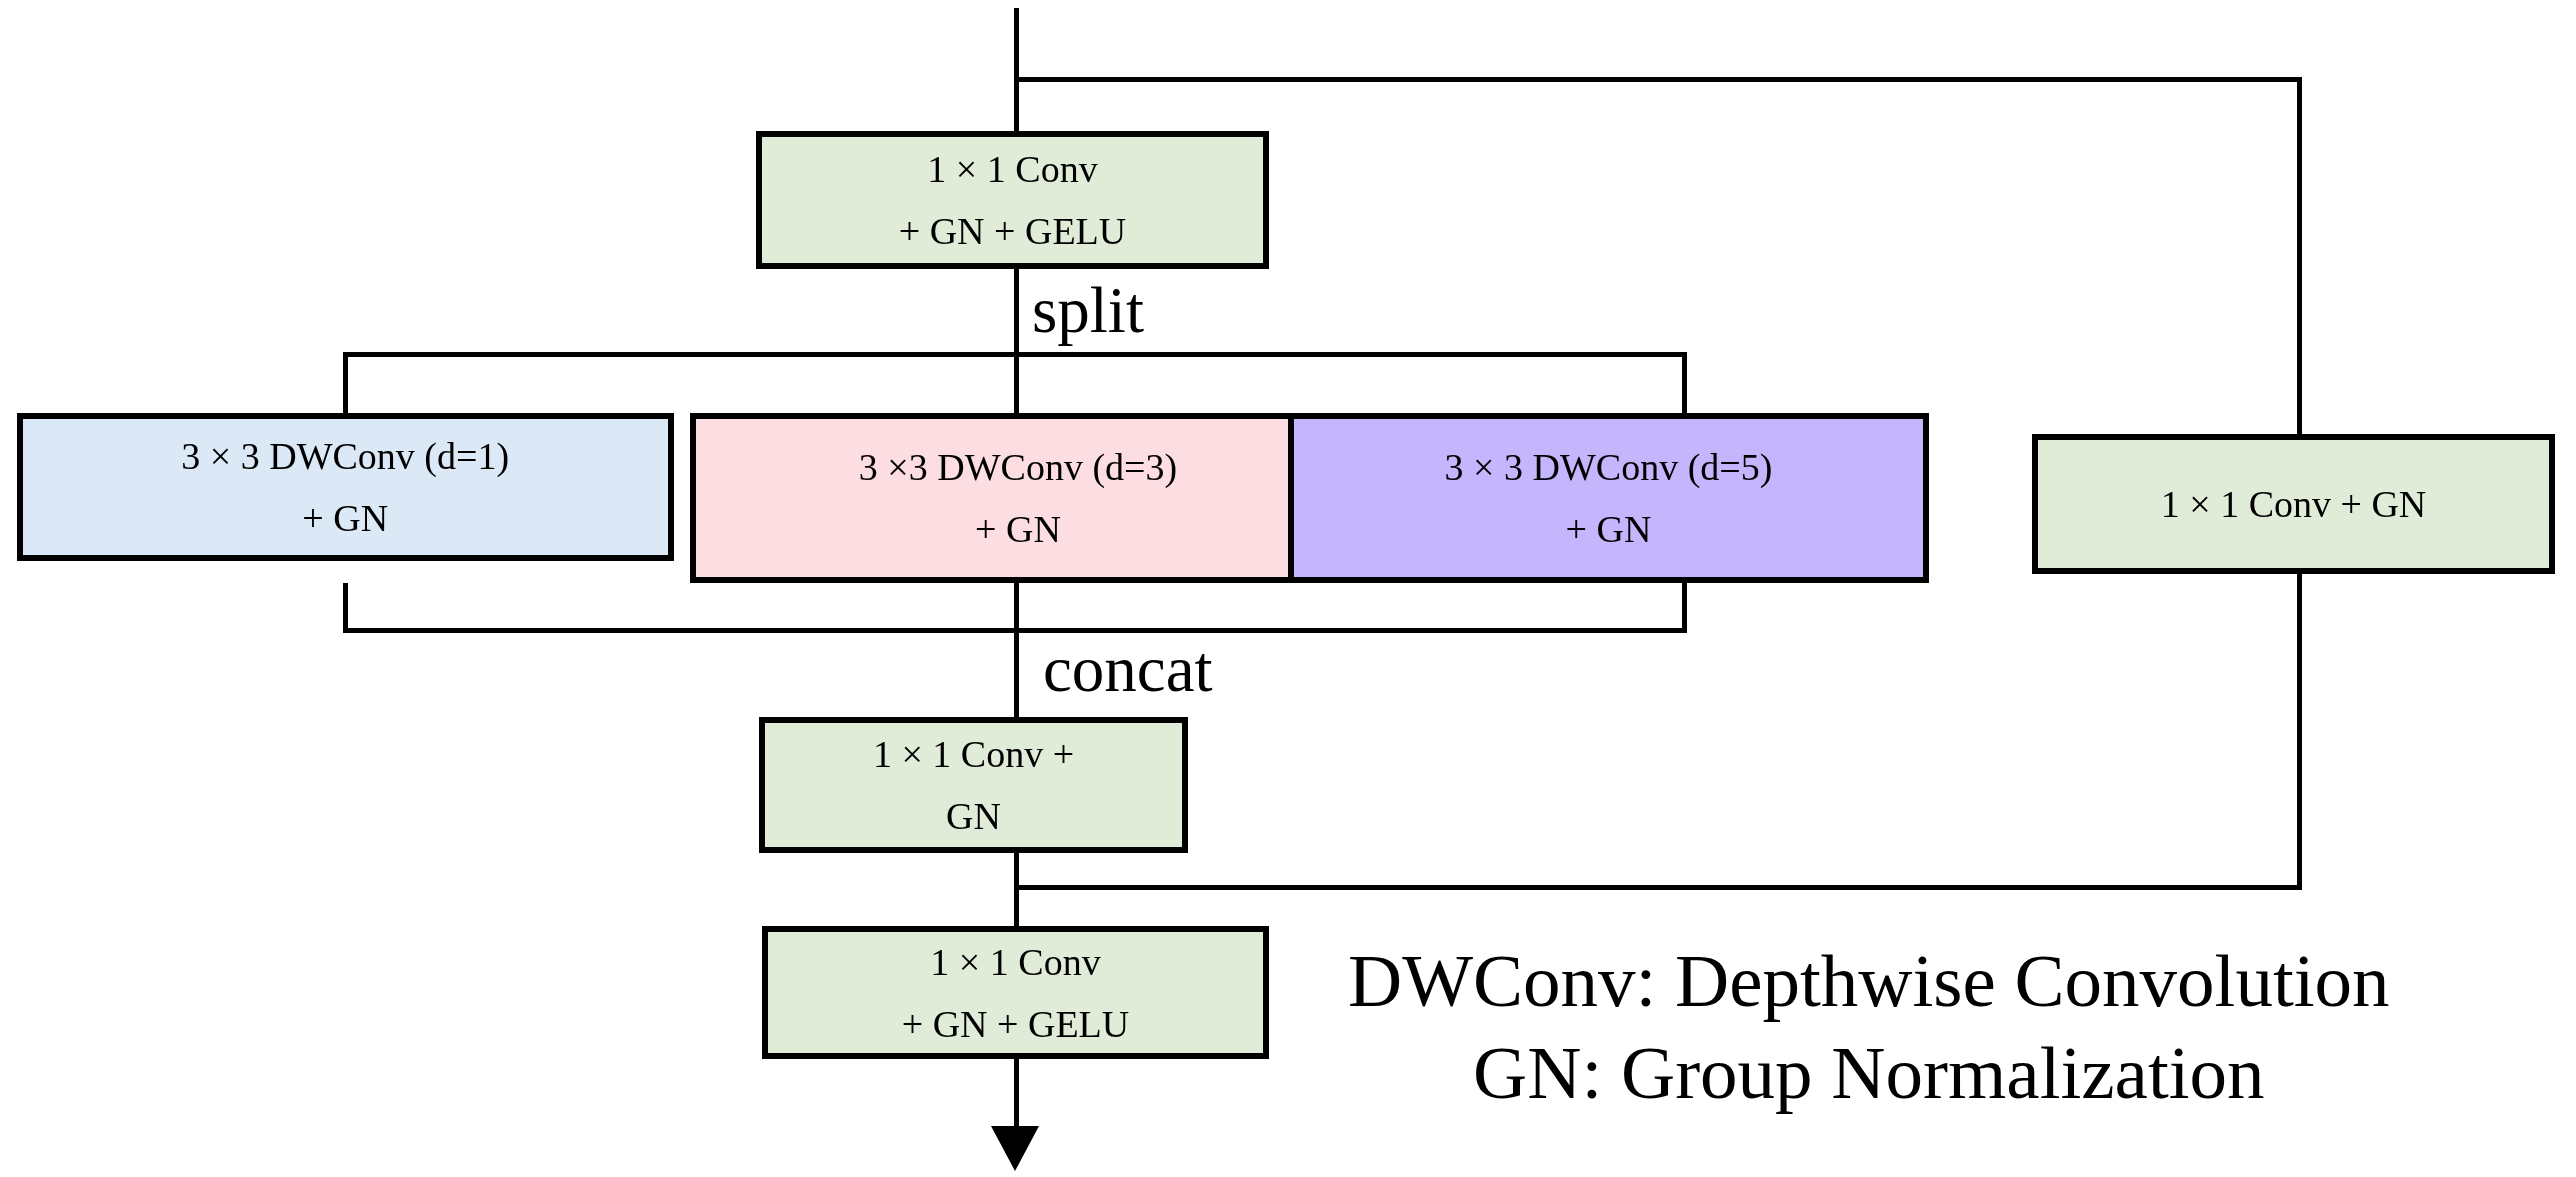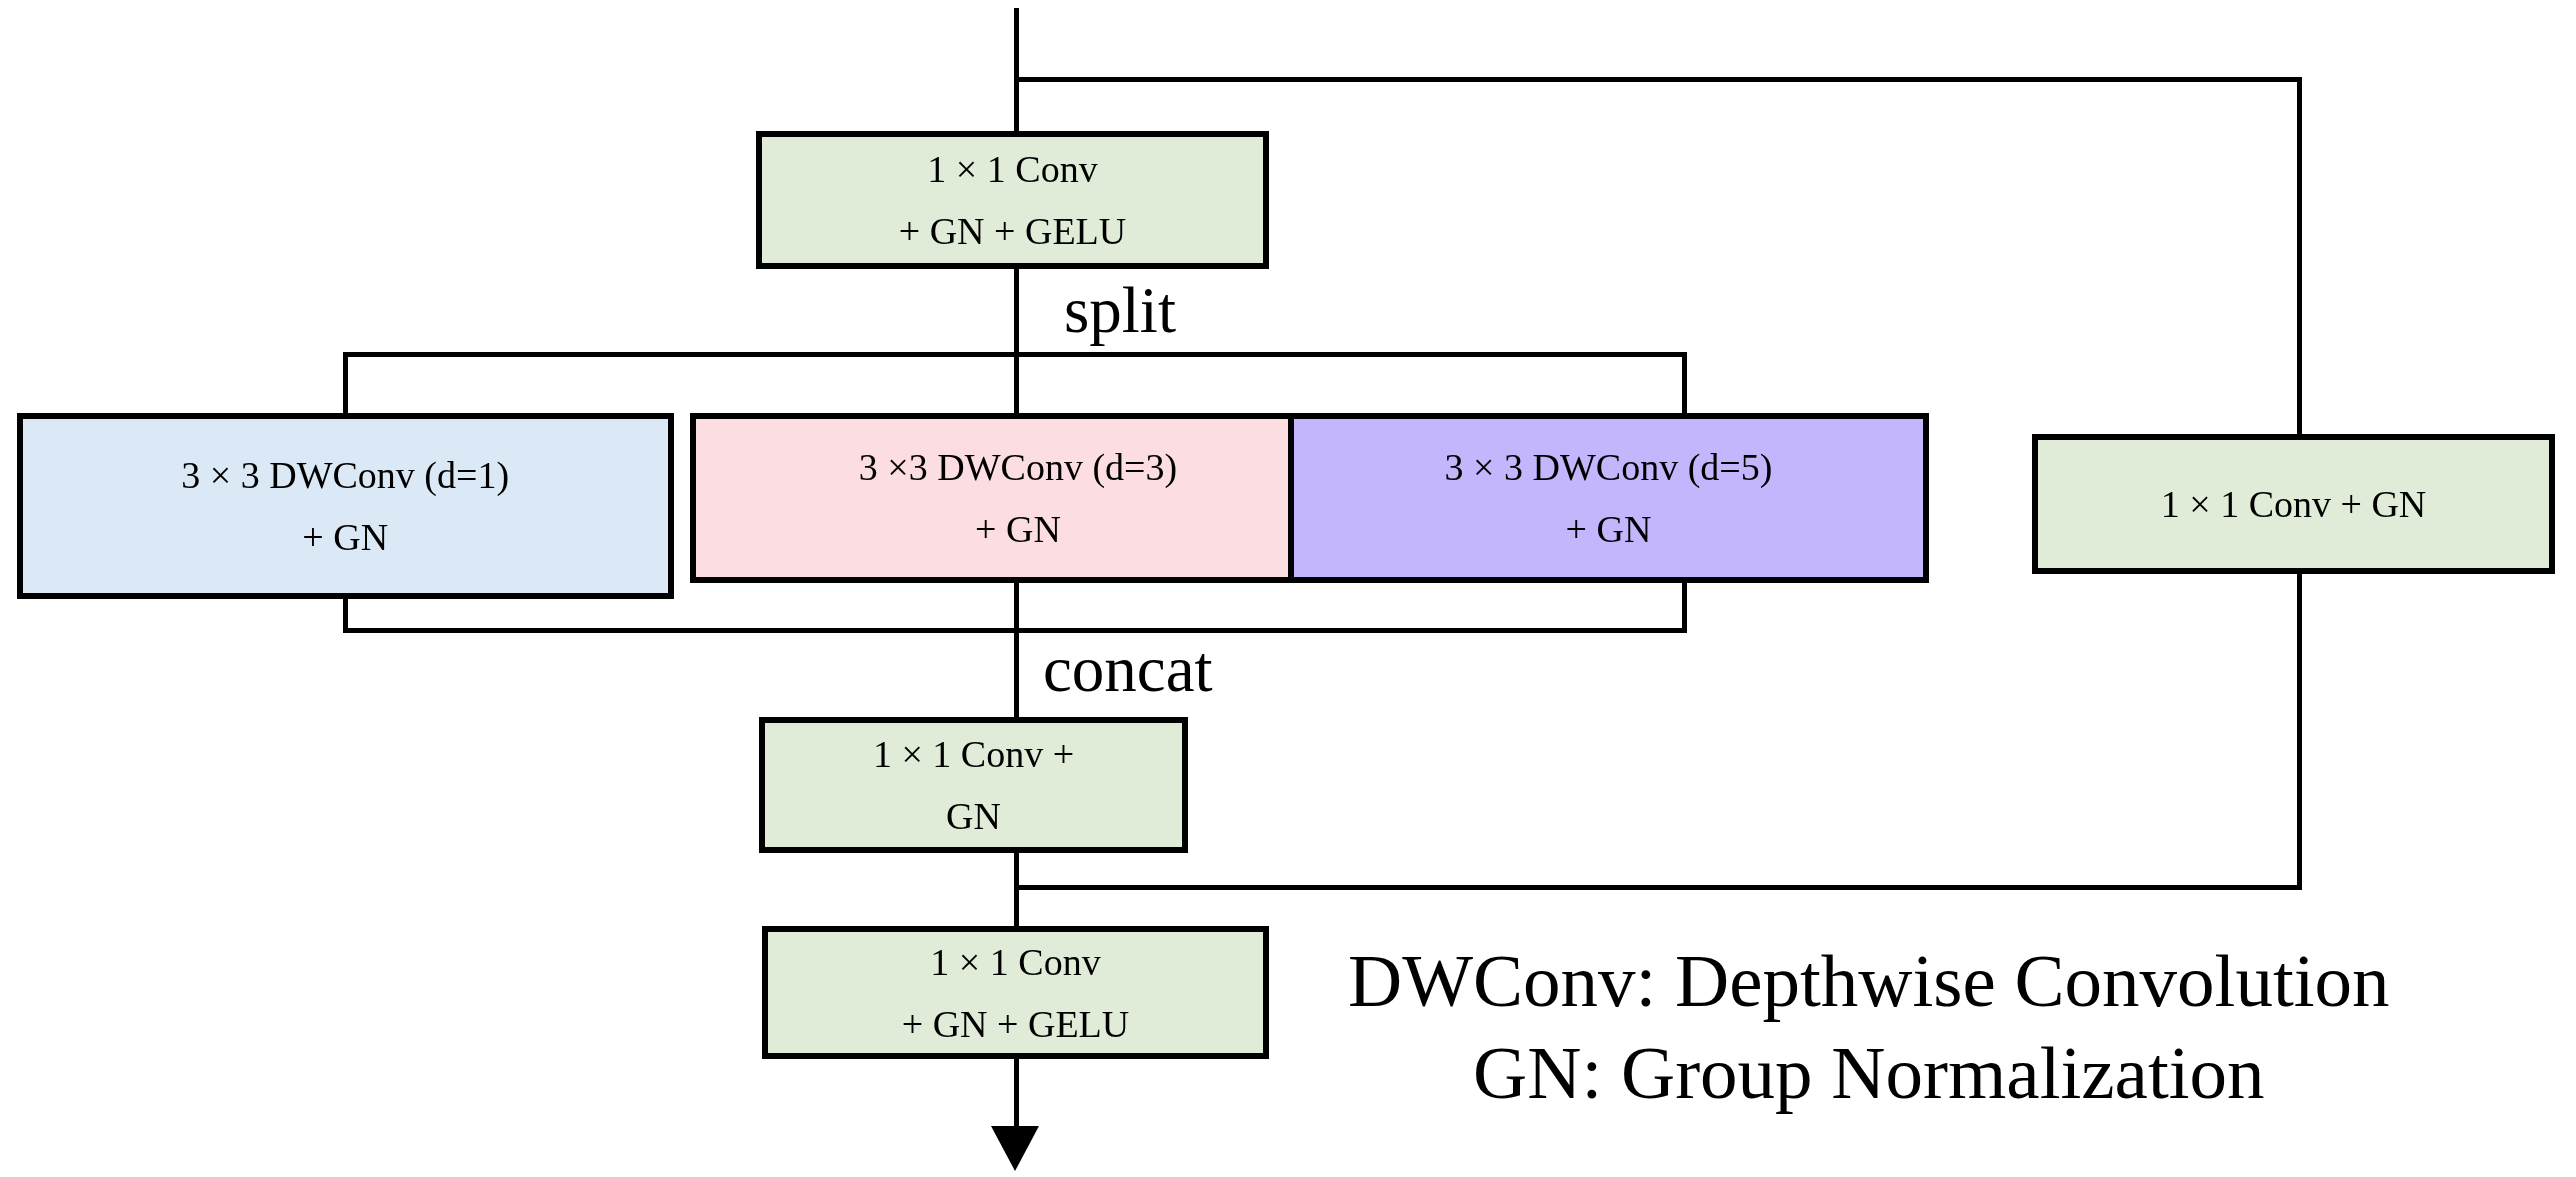--- a/index.html
+++ b/index.html
@@ -49,21 +49,21 @@
   <div class="vline" style="left:1014px; top:887px; width:4.9px; height:41px;"></div>
 
   <div class="vline" style="left:1014px; top:1059px; width:4.9px; height:73px;"></div>
   <div class="arrowhead" style="left:991px; top:1126px;"></div>
 
   <div class="box" style="left: 756px; top: 131px; width: 513px; height: 138px; background-color: rgb(225, 236, 216);">
     <span>1 × 1 Conv</span>
     <span>+ GN + GELU</span>
   </div>
 
-  <div class="box" style="left: 16.7px; top: 413px; width: 657px; height: 186px; background-color: rgb(219, 232, 245);">
+  <div class="box" style="left: 16.7px; top: 413px; width: 657px; height: 148px; background-color: rgb(219, 232, 245);">
     <span>3 × 3 DWConv (d=1)</span>
     <span>+ GN</span>
   </div>
 
   <div class="box" style="left: 690px; top: 413px; width: 656px; height: 170px; background-color: rgb(252, 221, 225);">
     <span>3 ×3 DWConv (d=3)</span>
     <span>+ GN</span>
   </div>
 
   <div class="box" style="left: 1288px; top: 413px; width: 641px; height: 170px; background-color: #c4b5fd;">
@@ -78,21 +78,21 @@
   <div class="box" style="left: 759px; top: 717px; width: 429px; height: 136px; background-color: rgb(225, 236, 216);">
     <span>1 × 1 Conv +</span>
     <span>GN</span>
   </div>
 
   <div class="box" style="left: 762px; top: 926px; width: 507px; height: 133px; background-color: rgb(225, 236, 216);">
     <span>1 × 1 Conv</span>
     <span>+ GN + GELU</span>
   </div>
 
-  <div class="flow-label" style="left:1064px; top:278px;">split</div>
+  <div class="flow-label" style="left:1032px; top:278px;">split</div>
   <div class="flow-label" style="left:1043px; top:637px;">concat</div>
 
   <div class="legend" style="left:1348px; top:935px;">
     <div>DWConv: Depthwise Convolution</div>
     <div>GN: Group Normalization</div>
   </div>
 
 </div>
 
 

